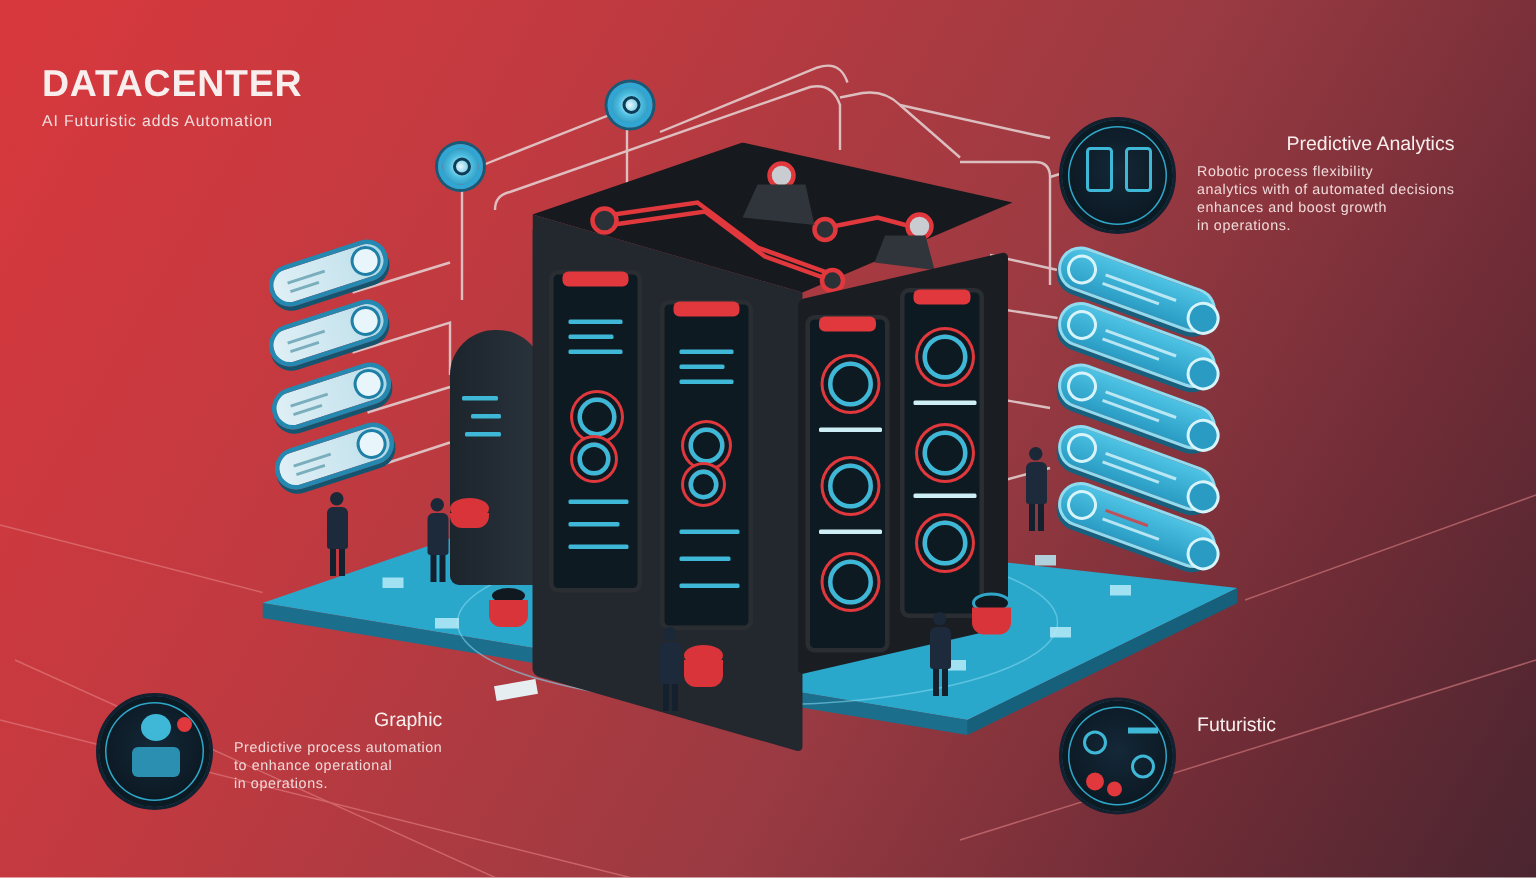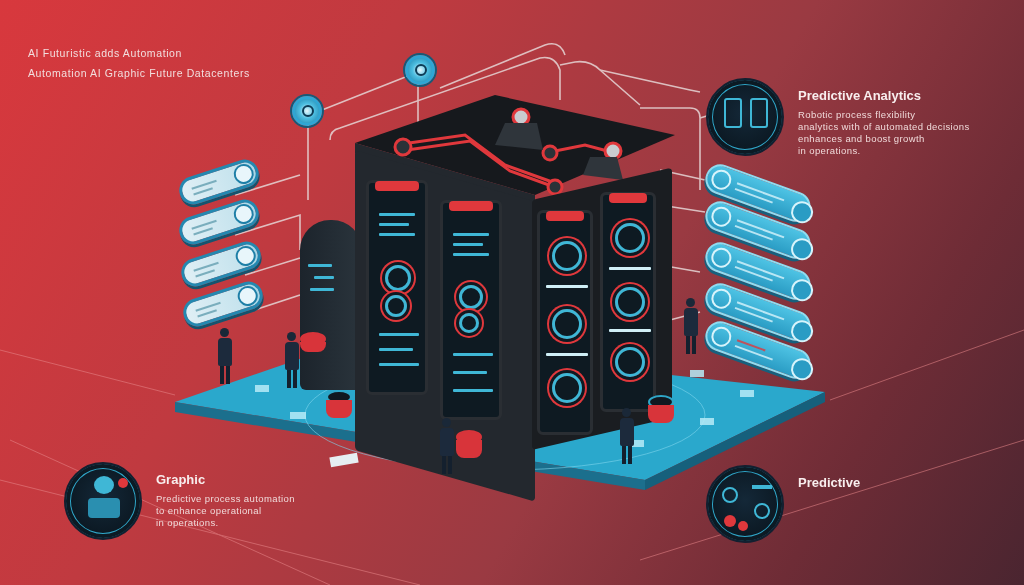--- a/index.html
+++ b/index.html
@@ -24,21 +24,21 @@
   
   .callout { display: flex; align-items: flex-start; }
   .callout .badge {
     width: 78px; height: 78px; border-radius: 50%;
     background: radial-gradient(circle at 50% 45%, #142838 0%, #0b1822 70%);
     border: 2px solid #122030;
     box-shadow: inset 0 0 0 4px #0c1a24, inset 0 0 0 5px #2fa6c8;
     position: relative; flex: 0 0 auto;
   }
   .callout .text { margin-left: 14px; margin-top: 10px; }
-  .callout .ctitle { font-size: 13px; font-weight: 700; color: #f8eeee; margin-bottom: 6px; }
+  .callout .ctitle { font-size: 13px; font-weight: 400; color: #f8eeee; margin-bottom: 6px; text-align: right; }
   .callout .cbody { font-size: 9.5px; line-height: 12px; color: #f0dada; letter-spacing: 0.4px; }
 
   
   .node {
     width: 30px; height: 30px; border-radius: 50%;
     background: radial-gradient(circle, #e8f6fb 0%, #4bbde0 45%, #1f7ea6 100%);
     border: 3px solid #2fa6d4;
     box-shadow: 0 0 0 2px #175a78;
   }
   .node .glyph { position:absolute; left:7px; top:6px; width:12px; height:12px; border-radius:50%; border:2px solid #0d3c56; }
@@ -117,22 +117,22 @@
   <g fill="none" stroke="#e7878a" stroke-width="1" opacity="0.55">
     <path d="M0 350 L175 395"></path>
     <path d="M0 480 L420 585"></path>
     <path d="M830 400 L1024 330"></path>
     <path d="M640 560 L1024 440"></path>
     <path d="M10 440 L330 585"></path>
   </g>
 </svg>
 
 <div class="abs header">
+  <div class="title">DATACENTER</div>
   <div class="sub">AI Futuristic adds Automation</div>
-  <div class="sub2">Automation AI Graphic Future Datacenters</div>
 </div>
 
 <div class="abs node" style="left:292px; top:96px;">
     <span class="glyph"></span>
   </div>
 <div class="abs node" style="left:405px; top:55px;">
     <span class="glyph"></span>
   </div>
 
 <div class="abs lpill" style="left:178px; top:168px;">
@@ -350,15 +350,15 @@
 
 <div class="abs callout" style="left:706px; top:465px;">
   <div class="badge">
     <div class="abs" style="left:14px; top:20px; width:16px; height:16px; border-radius:50%; border:2px solid #3fb7d6;"></div>
     <div class="abs" style="left:44px; top:18px; width:20px; height:4px; background:#3fb7d6;"></div>
     <div class="abs" style="left:46px; top:36px; width:16px; height:16px; border-radius:50%; border:2px solid #3fb7d6;"></div>
     <div class="abs" style="left:16px; top:48px; width:12px; height:12px; border-radius:50%; background:#e0383c;"></div>
     <div class="abs" style="left:30px; top:54px; width:10px; height:10px; border-radius:50%; background:#e0383c;"></div>
   </div>
   <div class="text">
-    <div class="ctitle">Predictive</div>
+    <div class="ctitle">Futuristic</div>
   </div>
 </div>
 
 </body></html>

